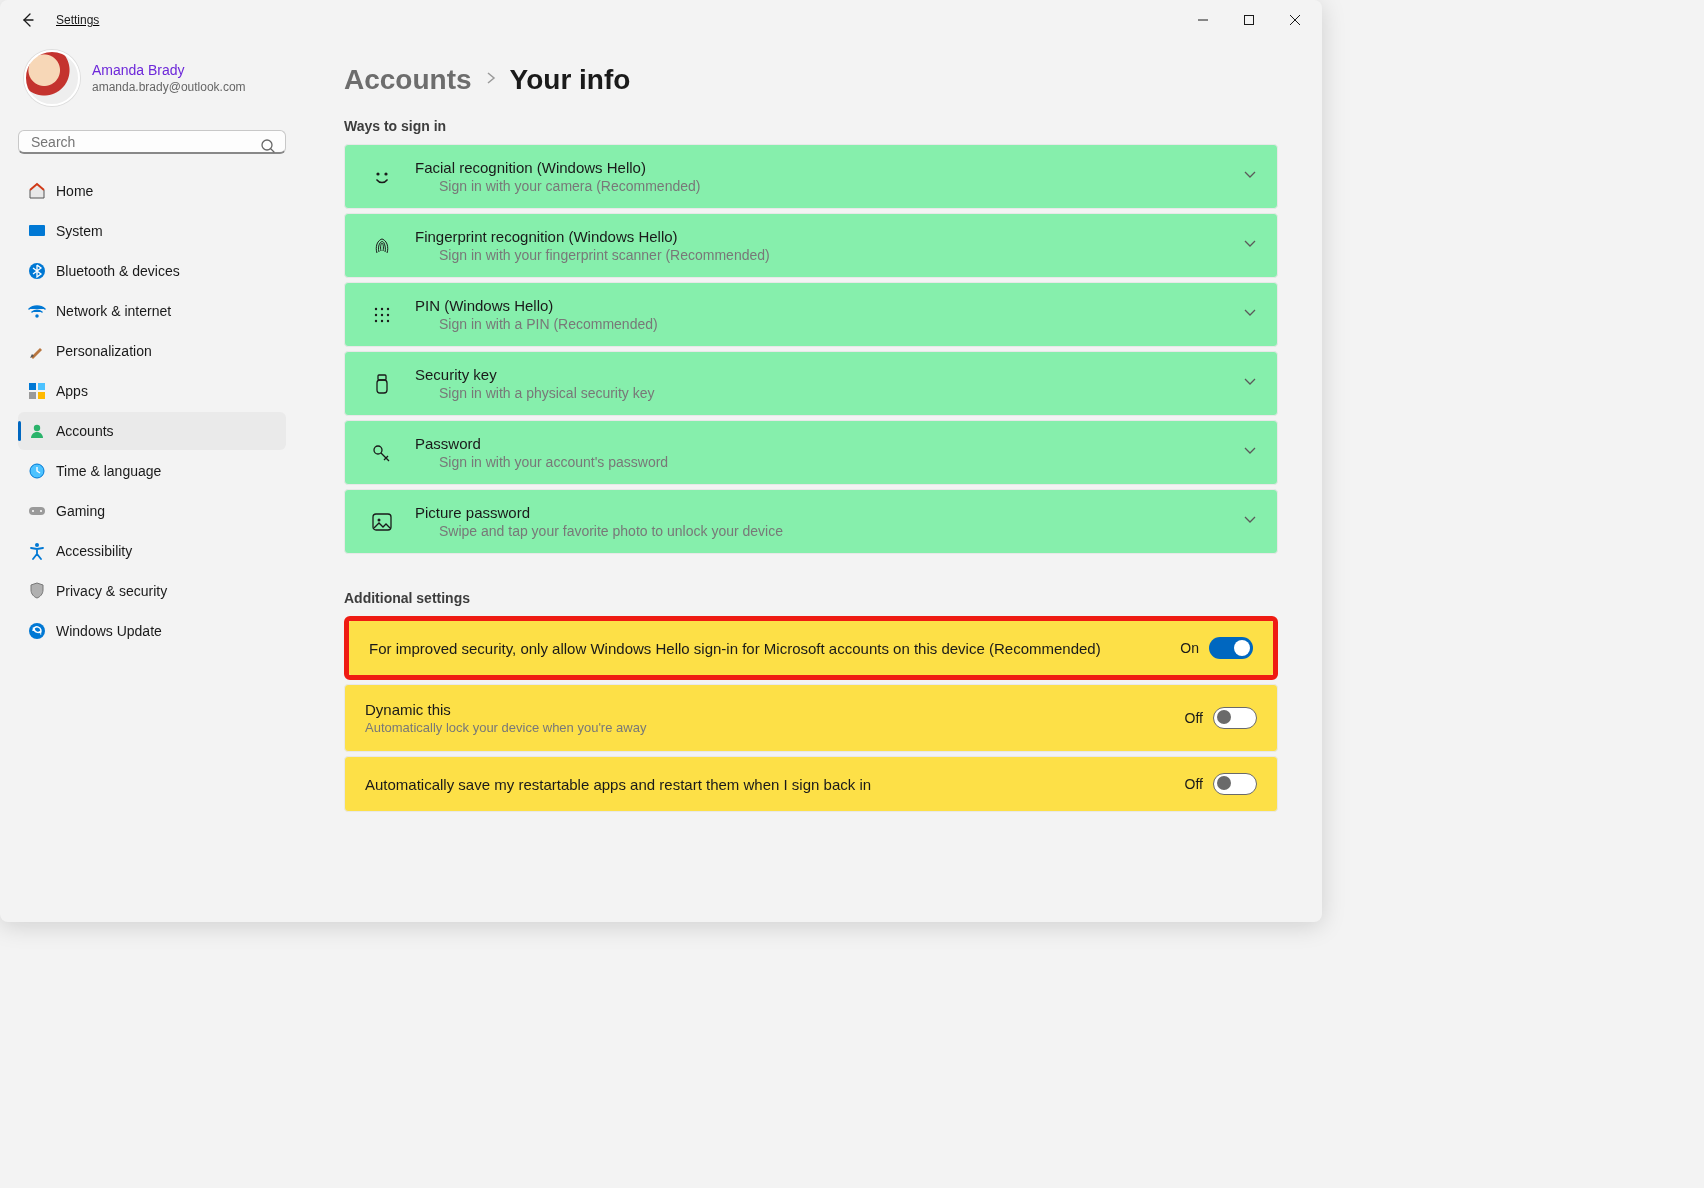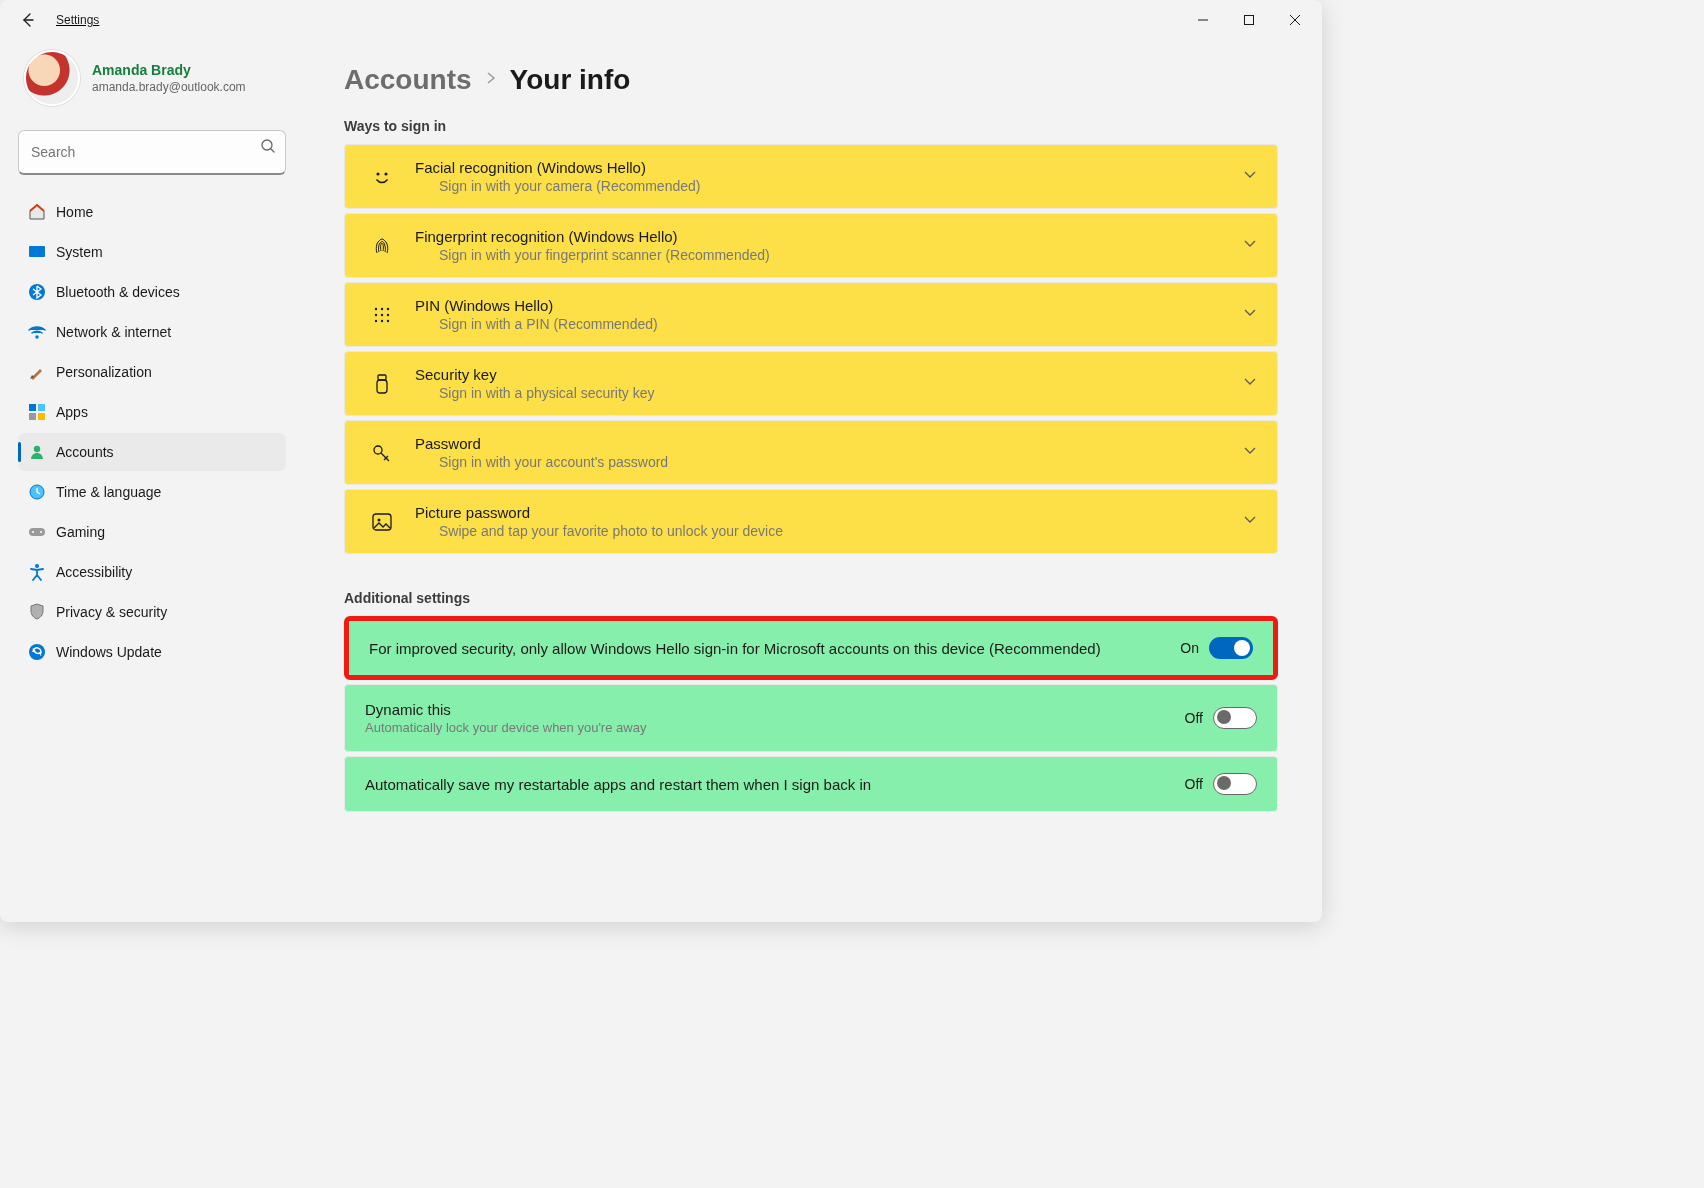--- a/index.html
+++ b/index.html
@@ -7,44 +7,44 @@
 .titlebar { height: 40px; display: flex; align-items: center; justify-content: space-between; padding: 0 4px; text-decoration: underline; }
 .tb-left { display: flex; align-items: center; gap: 12px; padding-left: 8px; }
 .back-btn { width: 32px; height: 32px; display: flex; align-items:center; justify-content:center; border-radius:4px; cursor:pointer;}
 .tb-title { font-size: 12px; color:#1a1a1a; }
 .win-controls { display: flex; }
 .win-btn { width: 46px; height: 32px; display:flex; align-items:center; justify-content:center; cursor:pointer; }
 .layout { display: flex; height: calc(100% - 40px); }
 .sidebar { width: 300px; padding: 0 8px 8px 18px; }
 .profile { display: flex; align-items: center; gap: 12px; padding: 10px 6px 18px 6px; }
 .avatar { width: 56px; height: 56px; border-radius: 50%; background: radial-gradient(circle at 35% 35%, #f7d7b7 32%, #c4332e 34% 52%, #eeeeee 54%); border:2px solid #fff; box-shadow:0 0 0 1px #ddd;}
-.pname { font-size: 14px; font-weight:700; color:#15803d;}
+.pname { font-size: 14px; font-weight:400; color:#6d28d9;}
 .pemail { font-size: 12px; color:#666; margin-top:2px;}
 .search-wrap { position:relative; margin: 6px 6px 18px 0;}
-.search-input { width: 100%; height: 45px; border-radius: 6px; border:1px solid #c8c8c8; border-bottom:2px solid #888; background:#fdfdfd; padding: 0 36px 0 12px; font-size:14px; color:#555; outline:none;}
+.search-input { width: 100%; height: 24px; border-radius: 6px; border:1px solid #c8c8c8; border-bottom:2px solid #888; background:#fdfdfd; padding: 0 36px 0 12px; font-size:14px; color:#555; outline:none;}
 .search-icon { position:absolute; right:10px; top:8px; color:#666;}
 .nav { display:flex; flex-direction:column; gap:2px; padding-right:6px;}
 .nav-item { display:flex; align-items:center; gap:10px; height:38px; border-radius:6px; padding:0 10px; font-size:14px; color:#1a1a1a; cursor:pointer; position:relative;}
 .nav-item.active { background:#eaeaea;}
 .nav-item.active::before { content:""; position:absolute; left:0; top:9px; bottom:9px; width:3px; border-radius:3px; background:#0067c0;}
 .nav-icon { width:18px; height:18px; display:flex; align-items:center; justify-content:center;}
 .main { flex:1; padding: 24px 44px 0 44px; overflow-y:auto;}
 .breadcrumb { display:flex; align-items:center; gap:12px; margin-bottom:22px;}
 .bc-parent { font-size:28px; font-weight:600; color:#6d6d6d; cursor:pointer;}
 .bc-sep { color:#9a9a9a;}
 .bc-current { font-size:28px; font-weight:600; color:#1a1a1a;}
 .section-title { font-size:14px; font-weight:600; color:#3d3d3d; margin:6px 0 10px 0;}
-.card { background:#fde047; border:1px solid #e8e8e8; border-radius:4px; margin-bottom:4px; display:flex; align-items:center; padding:14px 20px; cursor:pointer;}
+.card { background:#86efac; border:1px solid #e8e8e8; border-radius:4px; margin-bottom:4px; display:flex; align-items:center; padding:14px 20px; cursor:pointer;}
 .card-icon { width:22px; height:22px; margin-right:22px; margin-left:6px; color:#1a1a1a; display:flex; align-items:center; justify-content:center;}
 .card-body { flex:1;}
 .card-title { font-size:15px; color:#1a1a1a;}
 .card-sub { font-size:14px; color:#787878; margin-top:2px;margin-left:24px;}
 .chev { color:#5a5a5a;}
 .section-gap { height:26px;}
-.add-card { background:#86efac; border:1px solid #e8e8e8; border-radius:4px; margin-bottom:4px; display:flex; align-items:center; padding:16px 20px;}
+.add-card { background:#fde047; border:1px solid #e8e8e8; border-radius:4px; margin-bottom:4px; display:flex; align-items:center; padding:16px 20px;}
 .add-body { flex:1;}
 .add-title { font-size:15px; color:#1a1a1a;}
 .add-sub { font-size:13px; color:#787878; margin-top:2px;}
 .toggle-wrap { display:flex; align-items:center; gap:10px;}
 .toggle-label { font-size:14px; color:#1a1a1a;}
 .switch { width:44px; height:22px; border-radius:11px; position:relative; cursor:pointer;}
 .switch.on { background:#0067c0;}
 .switch.on::after { content:""; position:absolute; right:3px; top:3px; width:16px; height:16px; border-radius:50%; background:#fff;}
 .switch.off { background:#fff; border:1px solid #6a6a6a;}
 .switch.off::after { content:""; position:absolute; left:3px; top:2px; width:14px; height:14px; border-radius:50%; background:#6a6a6a;}

